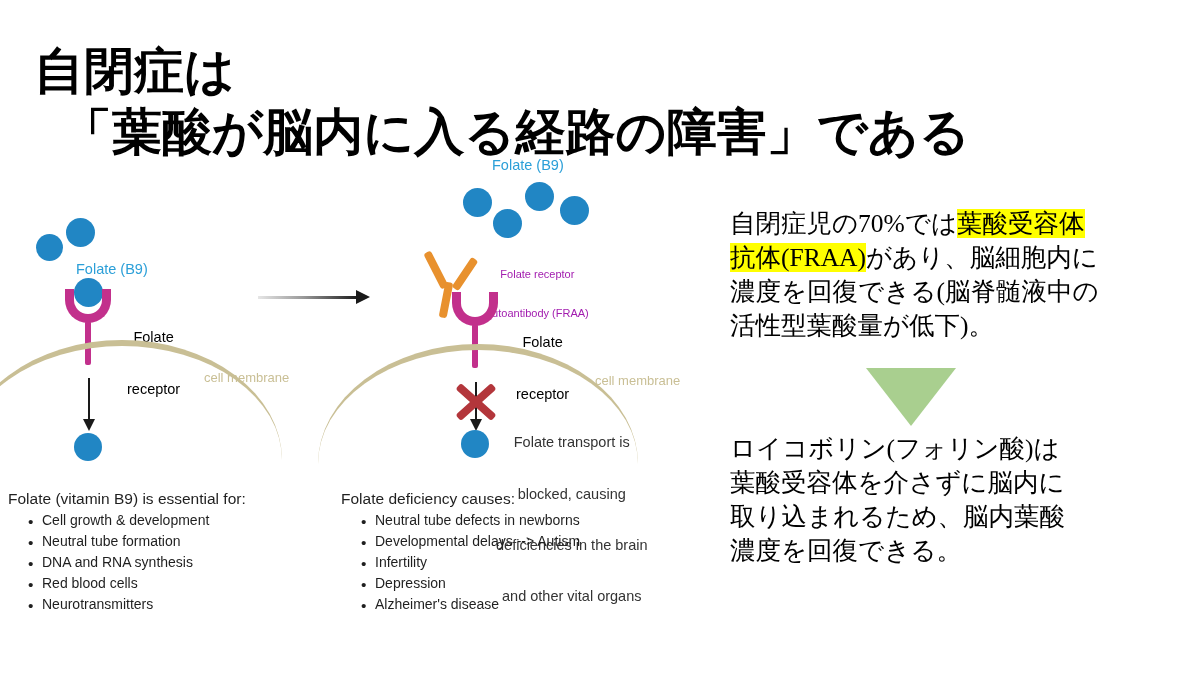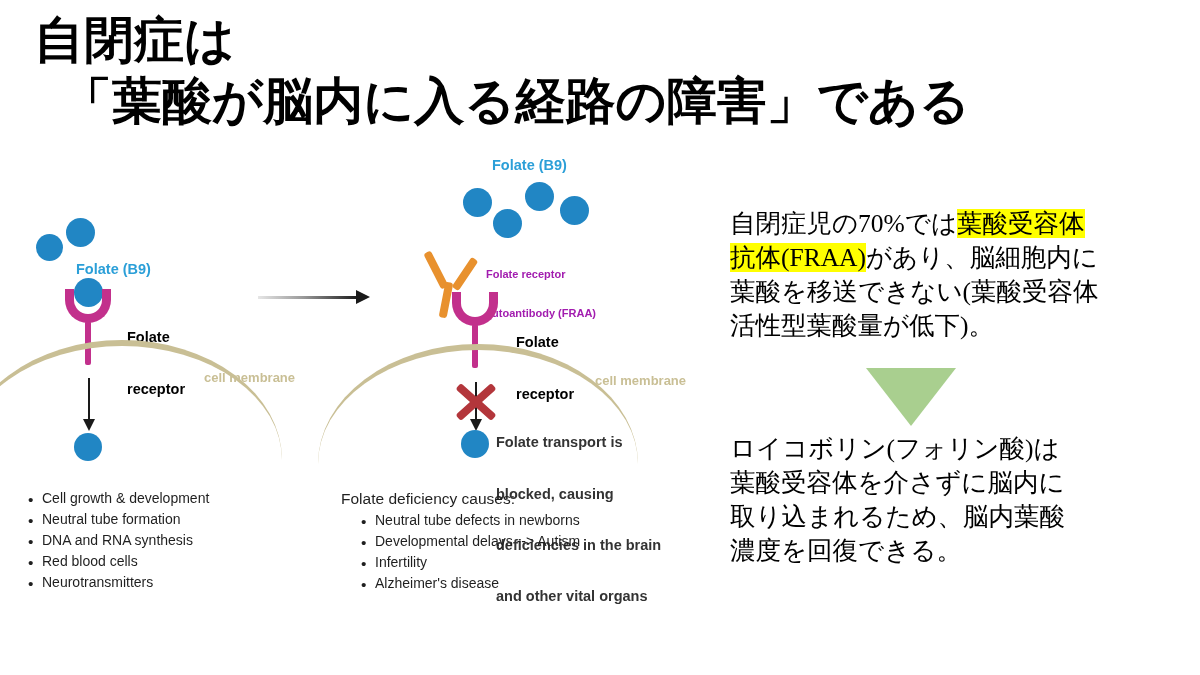--- a/index.html
+++ b/index.html
@@ -23,20 +23,21 @@
     top: 8px;
     width: 1140px;
   }
   .title-line {
     font-family: "Liberation Serif", serif;
     font-weight: bold;
     color: #000000;
     line-height: 1.30;
     letter-spacing: 0px;
     white-space: pre;
+    margin-top: 31px;
   }
   .title-line-1 { font-size: 50px; }
   .title-line-2 { font-size: 50px; margin-left: 28px; margin-top: -4px; }
 
   
   .diagram {
     position: absolute;
     left: 0;
     top: 148px;
     width: 720px;
@@ -47,23 +48,24 @@
   .panel-right { left: 340px; width: 380px; }
 
   .folate-dot {
     position: absolute;
     border-radius: 50%;
     background: #2186c4;
   }
   .lbl {
     position: absolute;
     font-family: "Liberation Sans", sans-serif;
-    font-weight: bold;
+    font-weight: normal;
     white-space: pre;
     line-height: 1.18;
+    text-align: center;
   }
   .lbl-folate    { color: #2b9fd8; font-size: 14.5px; }
   .lbl-receptor  { color: #000000; font-size: 14.5px; }
   .lbl-membrane  { color: #c9bf95; font-size: 13px; }
   .lbl-fraa      { color: #a21caf; font-size: 11px; }
   .lbl-blocked   { color: #333333; font-size: 14.5px; }
 
   
   .receptor { position: absolute; }
   .receptor .cup {
@@ -288,43 +290,45 @@
       <div class="lbl lbl-blocked" style="left:156px; top:252px;">
         <div>Folate transport is</div>
         <div>blocked, causing</div>
         <div>deficiencies in the brain</div>
         <div>and other vital organs</div>
       </div>
     </div>
   </div>
 
   <div class="list-block list-left">
+    <div class="list-head">Folate (vitamin B9) is essential for:</div>
     <ul>
       <li>Cell growth &amp; development</li>
       <li>Neutral tube formation</li>
       <li>DNA and RNA synthesis</li>
       <li>Red blood cells</li>
       <li>Neurotransmitters</li>
     </ul>
   </div>
 
   <div class="list-block list-right">
     <div class="list-head">Folate deficiency causes:</div>
     <ul>
       <li>Neutral tube defects in newborns</li>
       <li>Developmental delays --&gt; Autism</li>
       <li>Infertility</li>
+      <li>Depression</li>
       <li>Alzheimer's disease</li>
     </ul>
   </div>
 
   <div class="jp-block jp-para-1">
     <div class="jp-line"><span>自閉症児の70%では</span><span class="hl">葉酸受容体</span></div>
     <div class="jp-line"><span class="hl">抗体(FRAA)</span><span>があり、脳細胞内に</span></div>
-    <div class="jp-line">葉酸を移送できない(葉酸受容体</div>
+    <div class="jp-line">濃度を回復できる(脳脊髄液中の</div>
     <div class="jp-line">活性型葉酸量が低下)。</div>
   </div>
 
   <div class="green-triangle"></div>
 
   <div class="jp-block jp-para-2">
     <div class="jp-line">ロイコボリン(フォリン酸)は</div>
     <div class="jp-line">葉酸受容体を介さずに脳内に</div>
     <div class="jp-line">取り込まれるため、脳内葉酸</div>
     <div class="jp-line">濃度を回復できる。</div>

